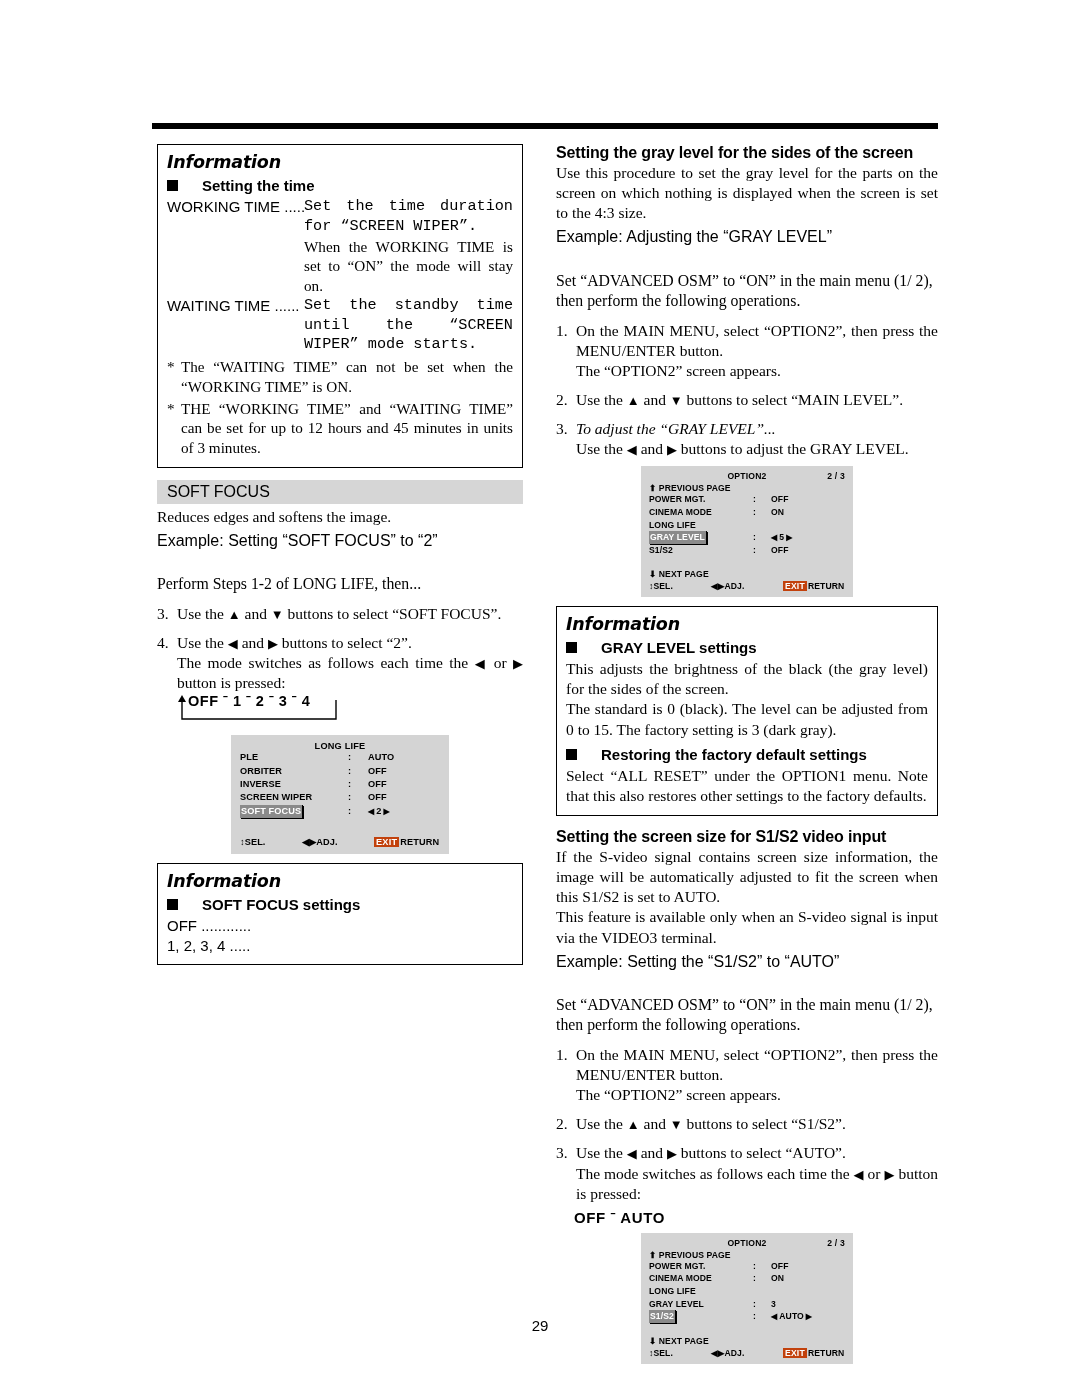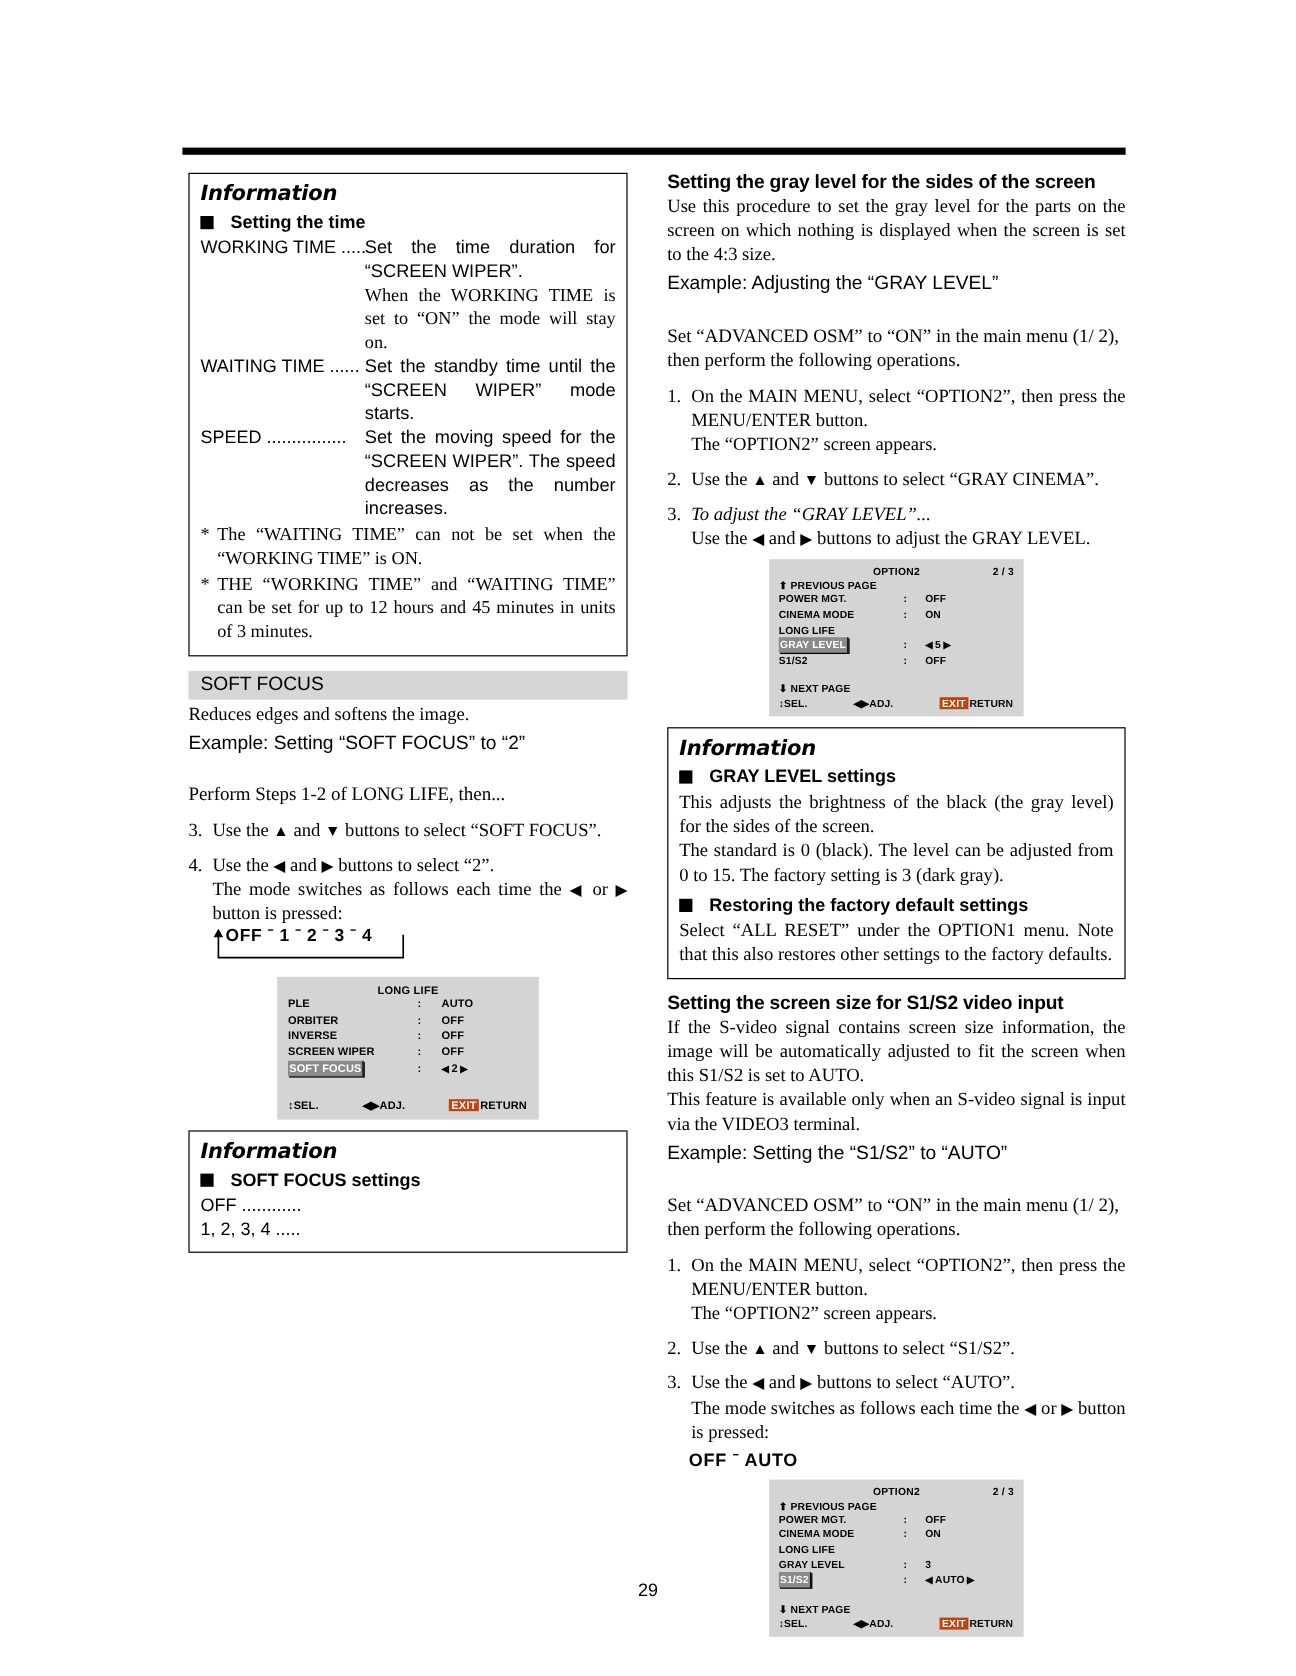--- a/index.html
+++ b/index.html
@@ -62,21 +62,21 @@
     letter-spacing: -0.2px;
     margin-bottom: 5px;
   }
   .info-sub {
     font-family: "Liberation Sans", sans-serif;
     font-weight: bold;
     font-size: 15px;
     margin-bottom: 3px;
     display: flex;
     align-items: center;
-    gap: 14px;
+    gap: 24px;
   }
   .sq {
     display: inline-block;
     width: 11px;
     height: 11px;
     background: #000;
     flex: none;
   }
 
   
@@ -86,21 +86,21 @@
     line-height: 1.30;
     align-items: flex-start;
   }
   .defrow .lbl {
     font-family: "Liberation Sans", sans-serif;
     font-size: 15px;
     white-space: nowrap;
     flex: none;
   }
   .defrow .bodytxt {
-    font-family: Liberation Sans, sans-serif;
+    font-family: Liberation Mono, monospace;
     text-align: justify;
     flex: 1;
   }
   .defcont {
     font-family: "Liberation Serif", serif;
     font-size: 15.2px;
     line-height: 1.30;
     text-align: justify;
   }
 
@@ -312,24 +312,20 @@
         <span class="lbl w1">WORKING TIME .....</span>
         <span class="bodytxt">Set the time duration for “SCREEN WIPER”.</span>
       </div>
       <div class="defcont ind1">When the WORKING TIME is set to “ON” the mode will stay on.</div>
 
       <div class="defrow">
         <span class="lbl w1">WAITING TIME ......</span>
         <span class="bodytxt">Set the standby time until the “SCREEN WIPER” mode starts.</span>
       </div>
 
-      <div class="defrow">
-        <span class="lbl w1">SPEED ................</span>
-        <span class="bodytxt">Set the moving speed for the “SCREEN WIPER”. The speed decreases as the number increases.</span>
-      </div>
 
       <div class="note">
         <span class="star">*</span>
         <span class="ntxt">The “WAITING TIME” can not be set when the “WORKING TIME” is ON.</span>
       </div>
       <div class="note">
         <span class="star">*</span>
         <span class="ntxt">THE “WORKING TIME” and “WAITING TIME” can be set for up to 12 hours and 45 minutes in units of 3 minutes.</span>
       </div>
     </div>
@@ -431,21 +427,21 @@
       <span class="num">1.</span>
       <span class="stxt">
         <span>On the MAIN MENU, select “OPTION2”, then press the MENU/ENTER button.</span><br>
         <span>The “OPTION2” screen appears.</span>
       </span>
     </div>
 
     <div class="step">
       <span class="num">2.</span>
       <span class="stxt">
-        <span>Use the </span><span class="tri">▲</span><span> and </span><span class="tri">▼</span><span> buttons to select “GRAY CINEMA”.</span>
+        <span>Use the </span><span class="tri">▲</span><span> and </span><span class="tri">▼</span><span> buttons to select “MAIN LEVEL”.</span>
       </span>
     </div>
 
     <div class="step">
       <span class="num">3.</span>
       <span class="stxt">
         <span class="sub-ital">To adjust the “GRAY LEVEL”...</span><br>
         <span>Use the </span><span class="tri">◀</span><span> and </span><span class="tri">▶</span><span> buttons to adjust the GRAY LEVEL.</span>
       </span>
     </div>

